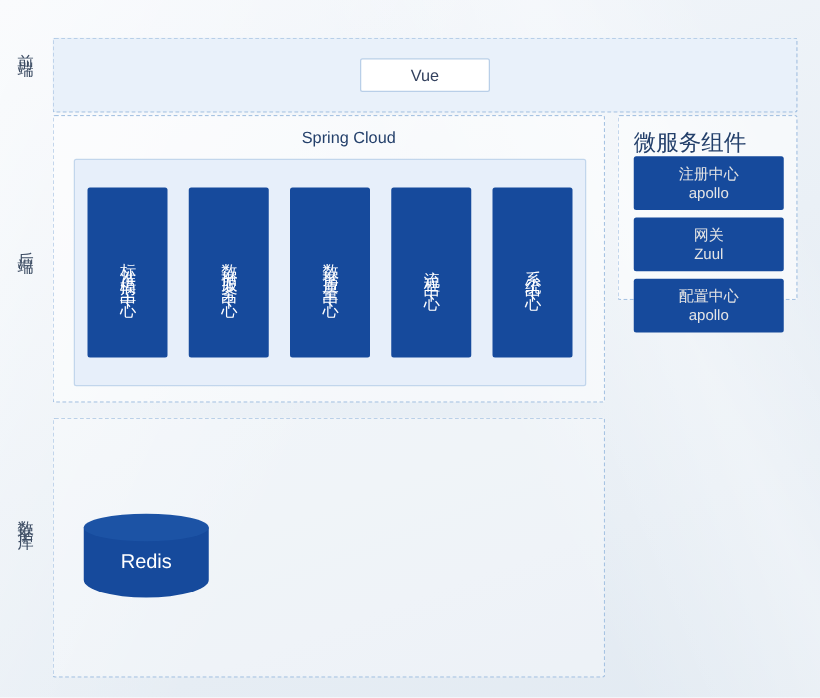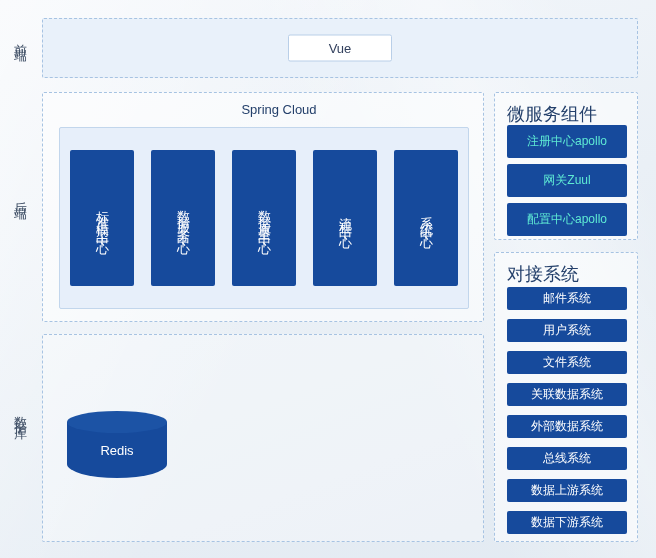--- a/index.html
+++ b/index.html
@@ -29,21 +29,21 @@
   .lbl-frontend { left: 11px; top: 33px; }
   .lbl-backend  { left: 11px; top: 191px; }
   .lbl-database { left: 11px; top: 406px; }
 
   
   .section, .panel {
     position: absolute;
     border: 1px dashed #a7c3e2;
     border-radius: 2px;
   }
-  .frontend { left: 42px; top: 18px; width: 596px; height: 60px; background: #e9f1fa; padding-left: 36px; }
+  .frontend { left: 42px; top: 30px; width: 596px; height: 60px; background: #e9f1fa; padding-left: 36px; }
   .vue-node {
     position: absolute; left: 50%; top: 50%;
     transform: translate(-50%, -50%);
     width: 104px; height: 27px;
     background: #ffffff;
     border: 1px solid #b9cfe8;
     border-radius: 2px;
     display: flex; align-items: center; justify-content: center;
     font-size: 13px; color: #33415e;
   }
@@ -91,42 +91,42 @@
   .cylinder::before {
     content: "";
     position: absolute; top: -11px; left: 0;
     width: 100%; height: 22px;
     background: #1c53a5;
     border-radius: 50%;
   }
   .cyl-label {
     position: absolute; inset: 0;
     display: flex; align-items: center; justify-content: center;
-    font-size: 13px; color: #ffffff;
+    font-size: 16px; color: #ffffff;
     z-index: 1;
   }
 
   
   .panel { left: 494px; width: 144px; background: rgba(255,255,255,0.55); }
   .micro  { top: 92px;  height: 148px; }
   .integr { top: 252px; height: 290px; }
   .panel-title {
     position: absolute; top: 9px; left: 12px;
     font-size: 18px; color: #24406b;
   }
   .ms-list {
     position: absolute; top: 32px; left: 12px; width: 120px;
     display: flex; flex-direction: column; gap: 6px;
   }
   .ms-item {
-    height: 33px;
-    background: #164a9c;
-    border-radius: 2px;
-    color: #5eead4;
-    display: flex; flex-direction: row;
+    height: 43px;
+    background: #164a9c;
+    border-radius: 2px;
+    color: #e5e5e5;
+    display: flex; flex-direction: column;
     align-items: center; justify-content: center;
     font-size: 12px; line-height: 15px;
   }
   .int-list {
     position: absolute; top: 34px; left: 12px; width: 120px;
     display: flex; flex-direction: column; gap: 9px;
   }
   .int-item {
     height: 23px;
     background: #164a9c;
@@ -189,27 +189,14 @@
         <span>网关</span>
         <span>Zuul</span>
       </div>
       <div class="ms-item">
         <span>配置中心</span>
         <span>apollo</span>
       </div>
     </div>
   </div>
 
-  <div class="panel integr">
-    <div class="panel-title">对接系统</div>
-    <div class="int-list">
-      <div class="int-item">邮件系统</div>
-      <div class="int-item">用户系统</div>
-      <div class="int-item">文件系统</div>
-      <div class="int-item">关联数据系统</div>
-      <div class="int-item">外部数据系统</div>
-      <div class="int-item">总线系统</div>
-      <div class="int-item">数据上游系统</div>
-      <div class="int-item">数据下游系统</div>
-    </div>
-  </div>
 
 </div>
 
 </body></html>

